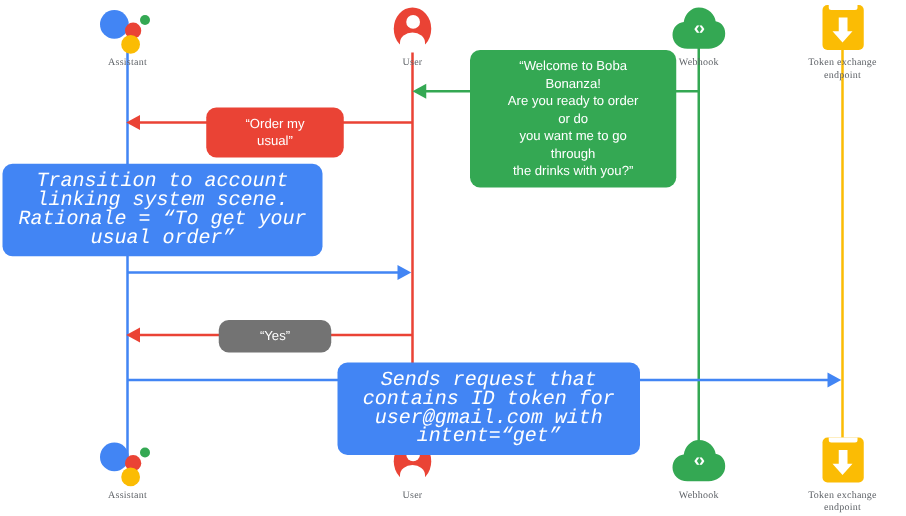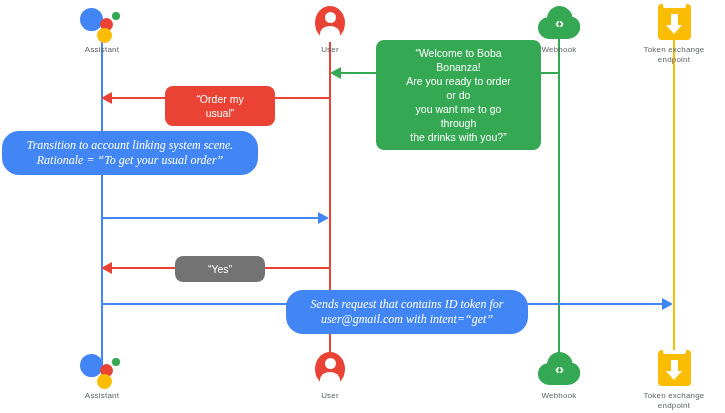--- a/index.html
+++ b/index.html
@@ -30,20 +30,21 @@
     width: 120px;
     text-align: center;
   }
   .actor-label {
     font-size: 8px;
     color: #5f6368;
     line-height: 10px;
     letter-spacing: .2px;
     margin-top: 3px;
     white-space: pre-line;
+    font-family: Liberation Serif, serif;
   }
   .actor-icon {
     position: relative;
     width: 120px;
     height: 40px;
   }
 
   
   .g-blue, .g-red, .g-yellow, .g-green {
     position: absolute;
@@ -145,26 +146,25 @@
     box-sizing: border-box;
     white-space: pre-line;
   }
   .bubble.speech {
     font-family: "Liberation Sans", sans-serif;
     font-size: 10.5px;
     line-height: 14px;
     padding: 6px 25px;
   }
   .bubble.system {
-    font-family: Liberation Serif, serif;
+    font-family: Liberation Mono, monospace;
     font-style: italic;
-    font-size: 12px;
+    font-size: 16px;
     line-height: 15px;
     padding: 7px 10px;
-    border-radius: 17px;
   }
 </style>
 </head>
 <body>
 
 <div id="canvas">
 
   <div class="lifeline" style="left:101px; background:#4285F4;"></div>
   <div class="lifeline" style="left:329px; background:#EA4335;"></div>
   <div class="lifeline" style="left:558px; background:#34A853;"></div>
@@ -266,16 +266,16 @@
 
   <div class="arrow-line" style="left:102px; top:217px; width:221px; background:#4285F4;"></div>
   <div class="arrow-head" style="left:318px; top:212px; border-left:11px solid #4285F4;"></div>
 
   <div class="arrow-line" style="left:108px; top:267px; width:222px; background:#EA4335;"></div>
   <div class="arrow-head" style="left:101px; top:262px; border-right:11px solid #EA4335;"></div>
   <div class="bubble speech" style="left:175px; top:256px; width:90px; background:#737373;">“Yes”</div>
 
   <div class="arrow-line" style="left:102px; top:303px; width:562px; background:#4285F4;"></div>
   <div class="arrow-head" style="left:662px; top:298px; border-left:11px solid #4285F4;"></div>
-  <div class="bubble system" style="left:270px; top:290px; width:242px; background:#4285F4;margin-left:16px;">Sends request that contains ID token for
+  <div class="bubble system" style="left:270px; top:290px; width:242px; background:#4285F4;">Sends request that contains ID token for
 user@gmail.com with intent=“get”</div>
 
 </div>
 
 </body></html>

